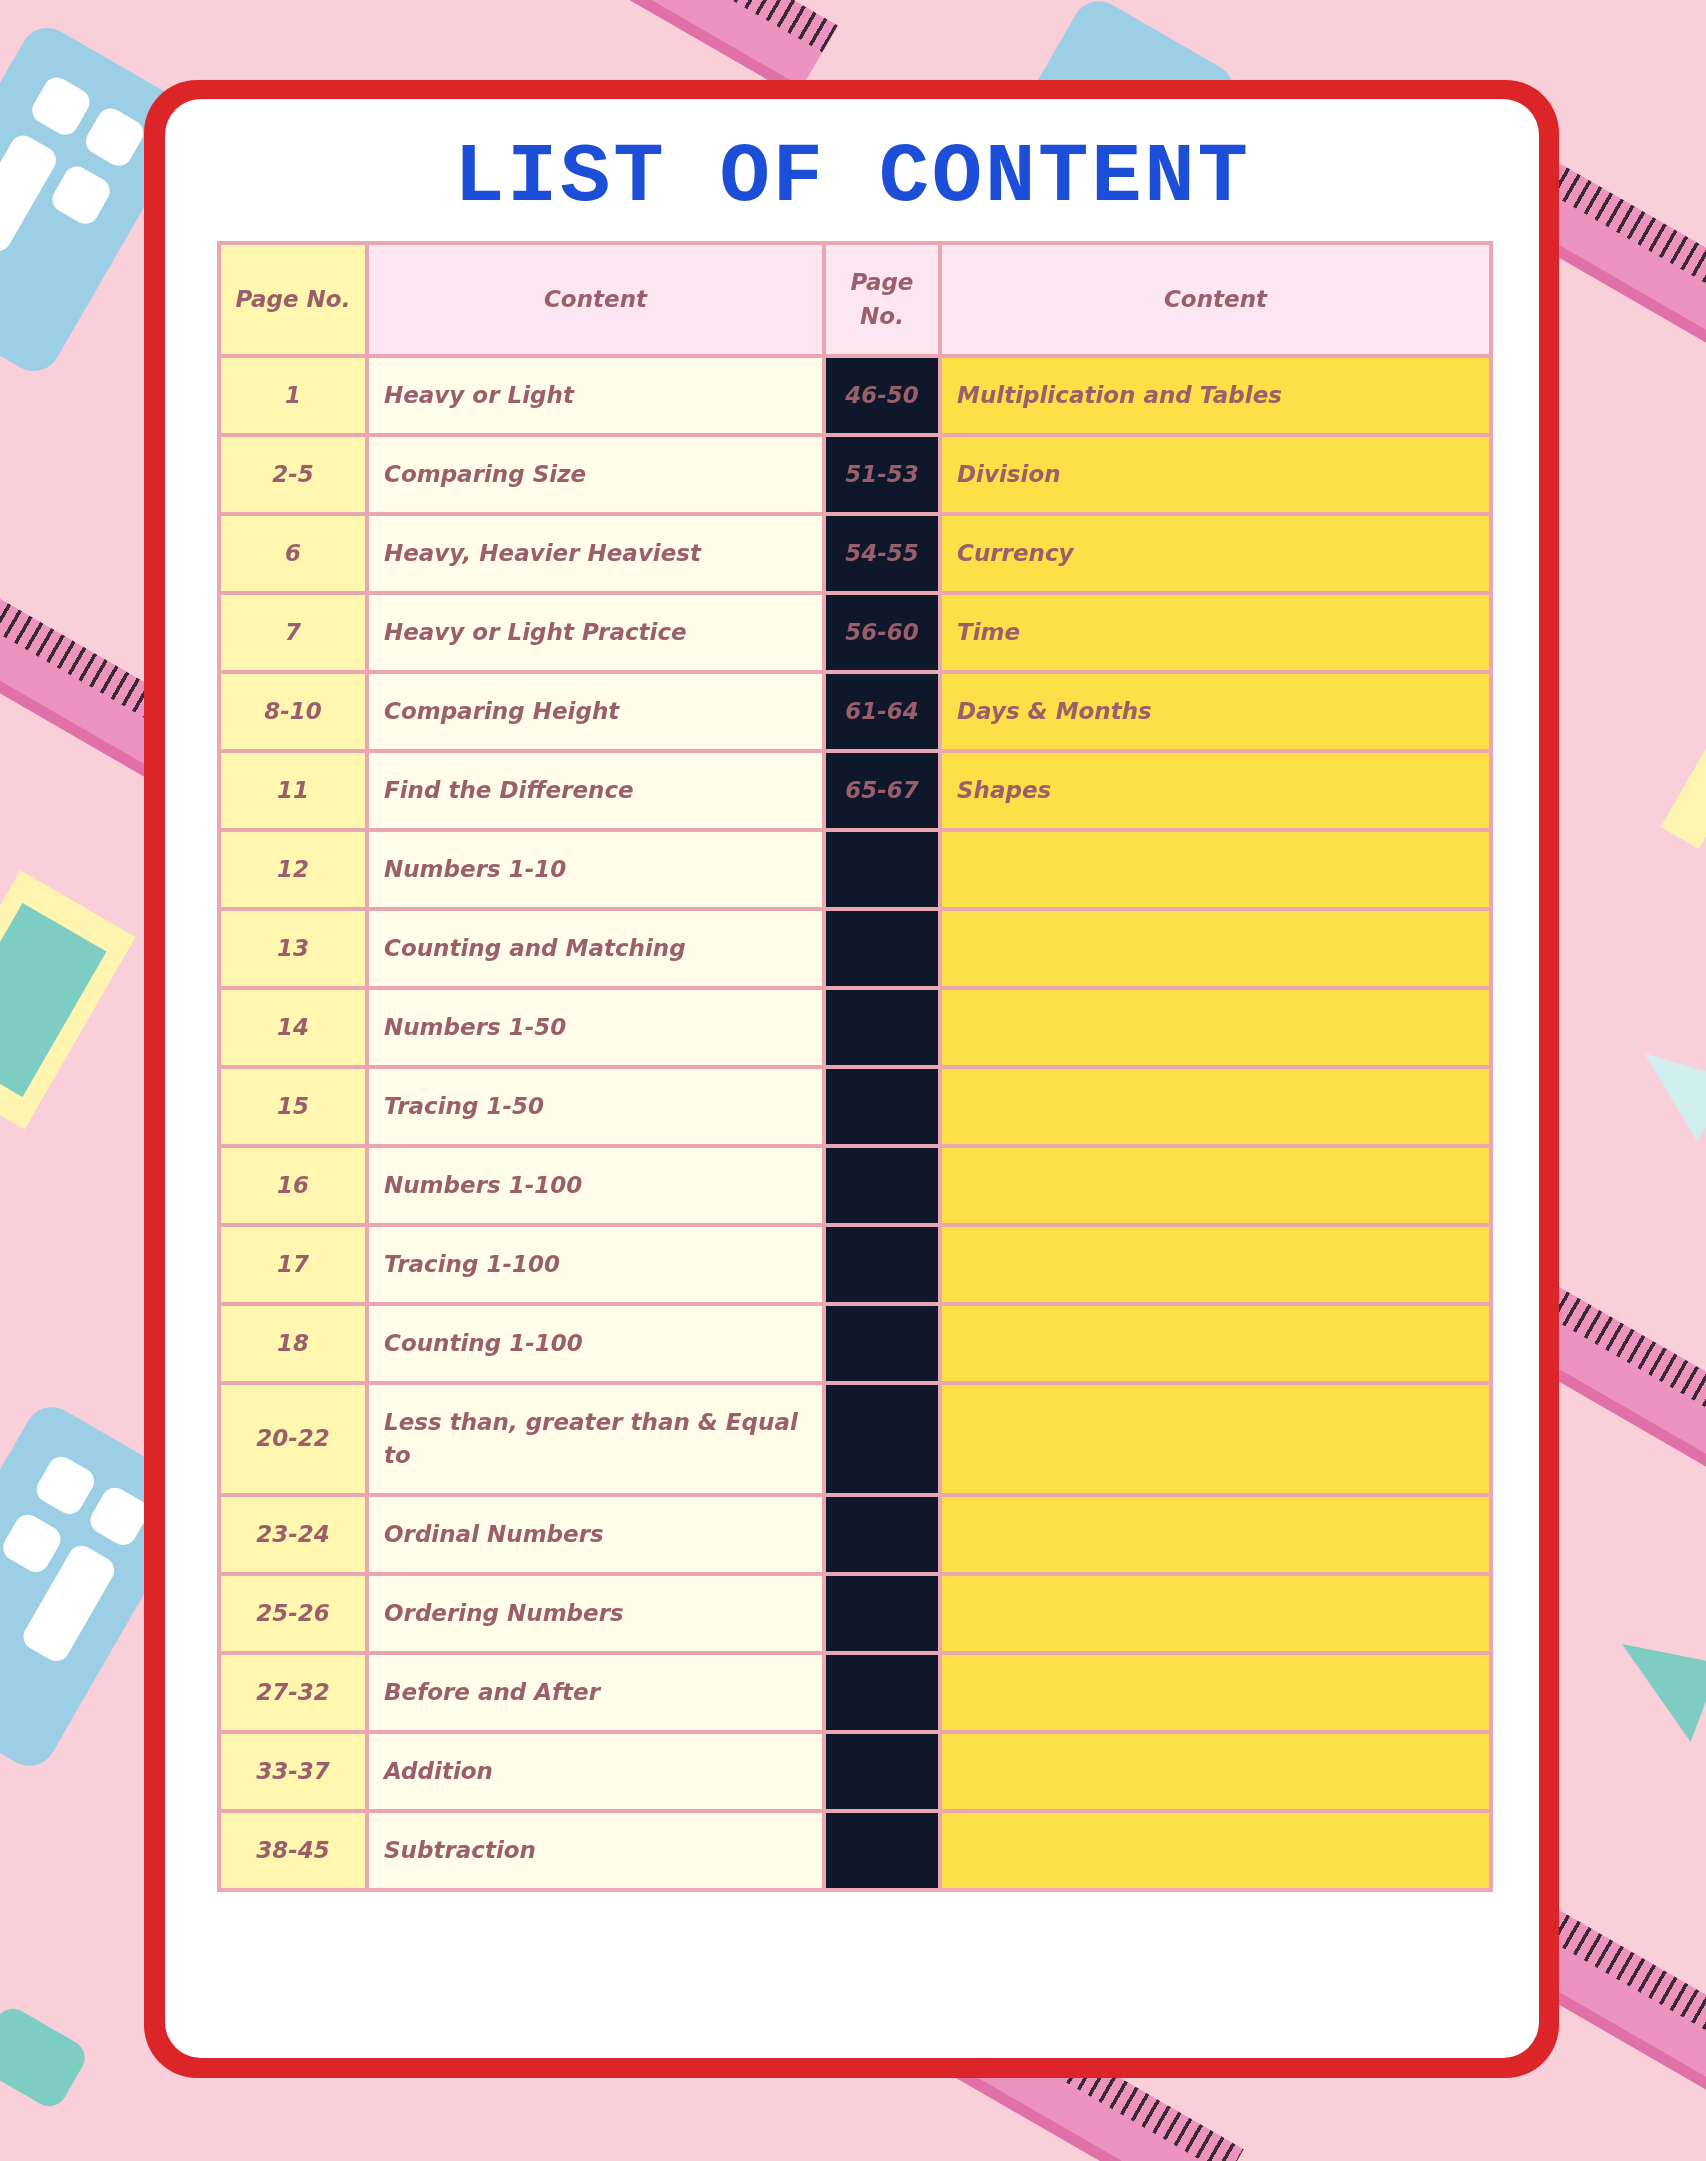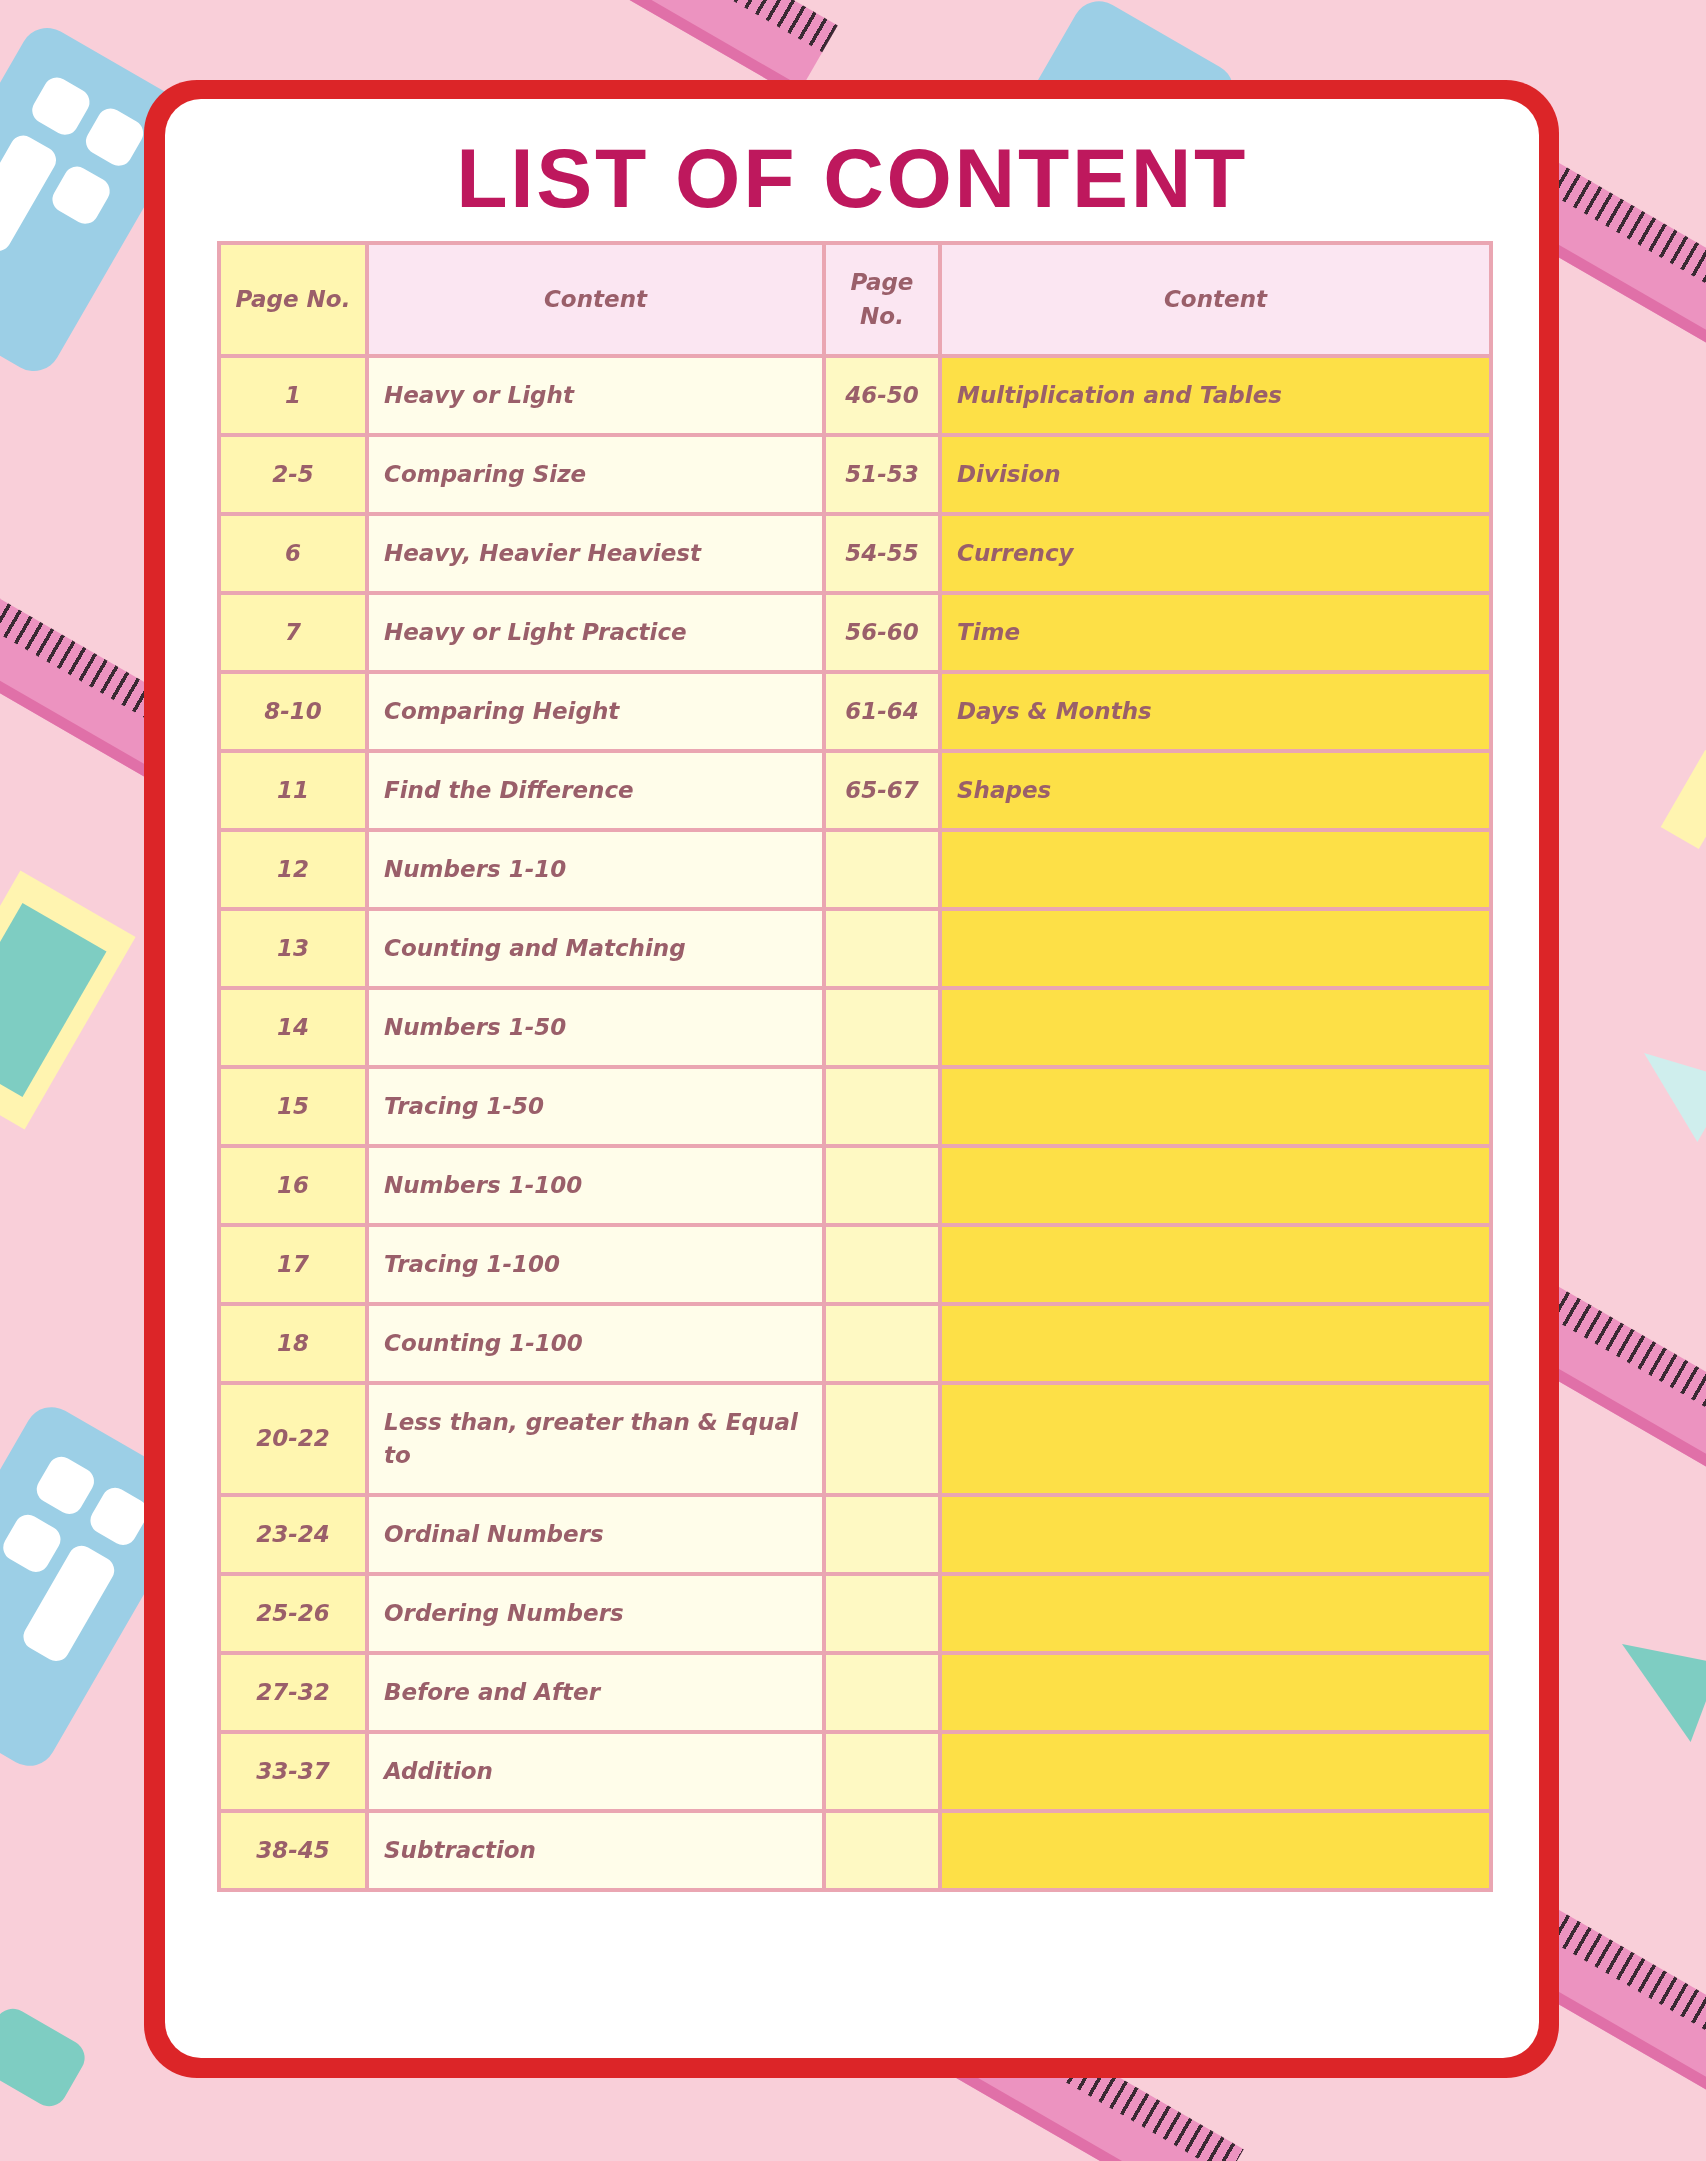--- a/index.html
+++ b/index.html
@@ -5,31 +5,31 @@
   html, body { margin:0; padding:0; }
   body { width:1706px; height:2161px; position:relative; overflow:hidden; background:#f9cfd9; font-family:"DejaVu Sans", sans-serif; }
   .deco { position:absolute; }
   .ruler { position:absolute; background:#ec93c0; border-bottom:11.6px solid #e070a8; }
   .ruler .ticks { position:absolute; left:0; right:0; top:0; height:31px;
     background: repeating-linear-gradient(90deg, #3a2a33 0 3.6px, transparent 3.6px 12.4px); }
   .calc { position:absolute; background:#9ccfe6; border-radius:27px; }
   .calc .key { position:absolute; background:#fff; border-radius:13.3px; }
   .card { position:absolute; left:144px; top:80px; width:1415px; height:1998px; background:#dc2528; border-radius:53px; }
   .card-inner { position:absolute; left:21px; top:19px; right:19.6px; bottom:19.6px; background:#fff; border-radius:36px; }
-  .title { position:absolute; left:0; right:0; top:31px; text-align:center; font-family:Liberation Sans, sans-serif; font-weight:bold; font-size:84px; color:#be185d; letter-spacing:2.7px; }
+  .title { position:absolute; left:0; right:0; top:31px; text-align:center; font-family:Liberation Mono, monospace; font-weight:bold; font-size:84px; color:#1d4ed8; letter-spacing:2.7px; }
   table.toc { position:absolute; left:52px; top:142px; width:1272px; border-collapse:collapse; table-layout:fixed;font-style:italic; }
   table.toc td, table.toc th { border:4px solid #eaa6b2; color:#9a5f6a; font-family:"DejaVu Sans", sans-serif; font-weight:bold; font-size:23px; padding:0 15px; line-height:1.45; }
   table.toc th { background:#fbe6f2; height:109px; text-align:center; }
   table.toc th.pg { text-align:center; padding:0 3.6px; }
   table.toc th.pg1 { background:#fff6b0; }
   table.toc td { height:75px; }
   table.toc tr.tall td { height:108px; }
   td.pg1 { background:#fff6b0; text-align:center; padding:0 3.6px; }
   td.c1 { background:#fffdea; }
-  td.pg2 { background:#fef9c3; text-align:center; padding:0 3.6px; }
+  td.pg2 { background:#0f172a; text-align:center; padding:0 3.6px; }
   td.c2 { background:#fde047; }
 </style>
 </head>
 <body>
 
 <div class="ruler" style="left:444px;top:-80px;width:400px;height:71px;transform:rotate(30deg);">
     <div class="ticks"></div>
   </div>
 <div class="ruler" style="left:1466px;top:231px;width:400px;height:71px;transform:rotate(30deg);">
     <div class="ticks"></div>

